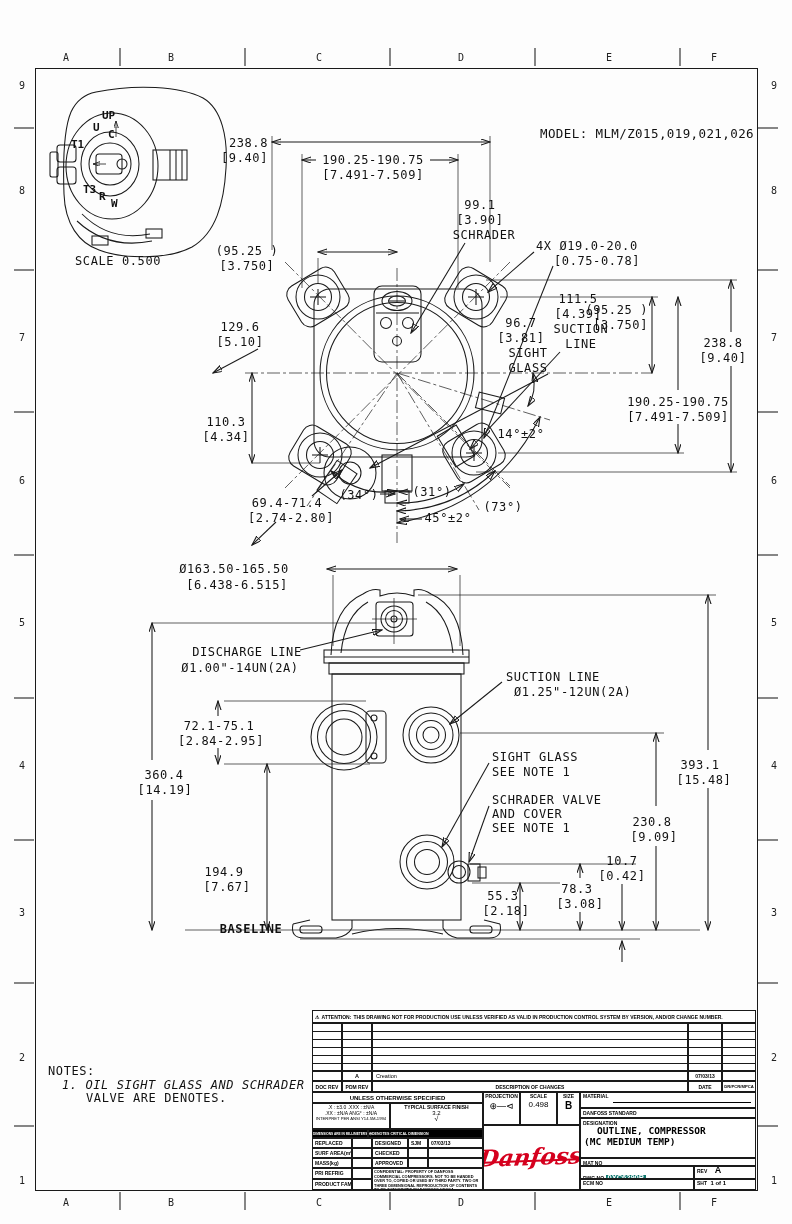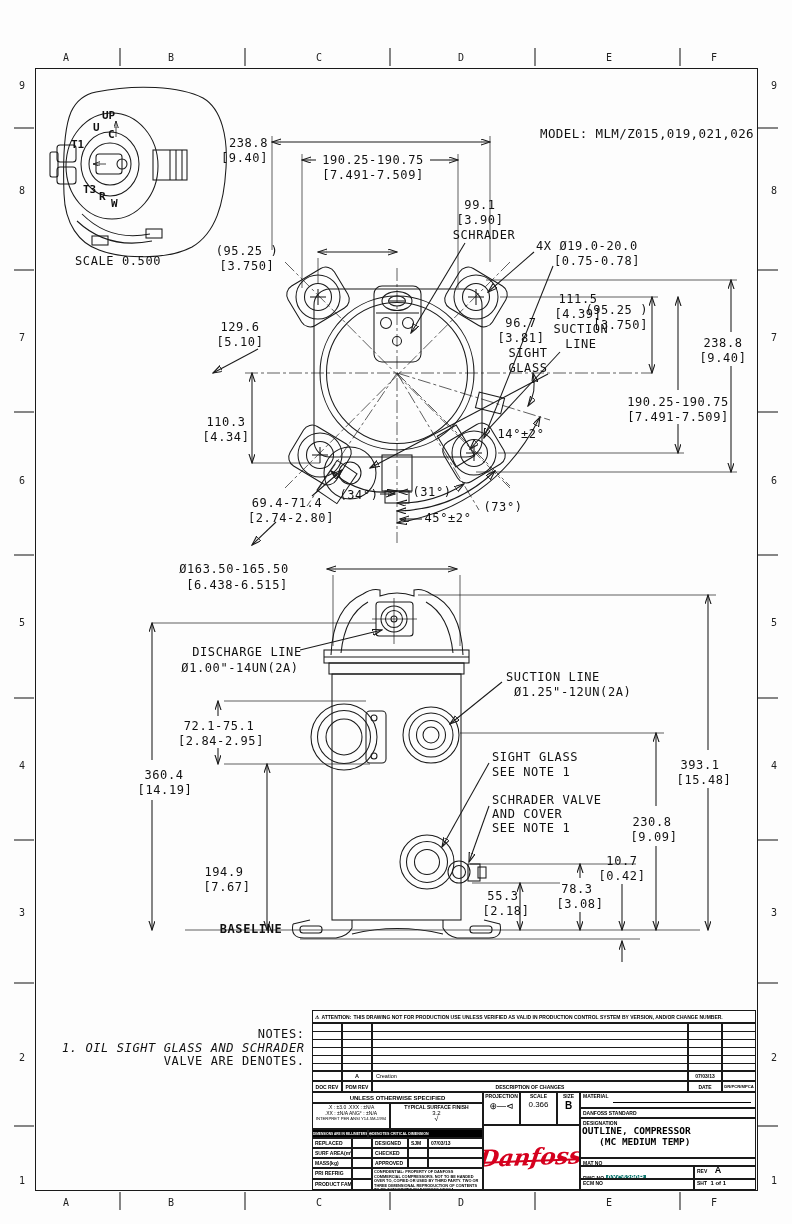--- a/index.html
+++ b/index.html
@@ -14,22 +14,22 @@
   svg.draw .xl{stroke-width:0.7;}
   text.d{font-family:"DejaVu Sans Mono",monospace;font-size:12px;letter-spacing:0.6px;
          fill:#111;stroke:none;}
   text.dm{text-anchor:middle;}
   text.de{text-anchor:end;}
   text.db{font-weight:bold;}
   text.term{font-family:"DejaVu Sans Mono",monospace;font-weight:bold;font-size:11px;fill:#111;stroke:none;}
   .zone{position:absolute;font-size:10px;font-family:"DejaVu Sans Mono",monospace;color:#222;}
   .model{position:absolute;left:540px;top:90px;font-family:"DejaVu Sans Mono",monospace;
          font-size:12.5px;letter-spacing:0.4px;color:#111;margin-top:36px;}
-  .notes{position:absolute;left:48px;top:1028px;font-family:"DejaVu Sans Mono",monospace;
-         font-size:12px;letter-spacing:0.6px;line-height:13.5px;color:#111;text-align:right;}
+  .notes{position:absolute;left:48px;top:1065px;font-family:"DejaVu Sans Mono",monospace;
+         font-size:12px;letter-spacing:0.6px;line-height:13.5px;color:#111;}
   .notes .n2{padding-left:14px;font-style:italic;}
   .notes .n3{padding-left:38px;}
 
   
   .tb{position:absolute;left:312px;top:1010px;width:444px;height:180px;font-family:"Liberation Sans",sans-serif;}
   .tb .cell{position:absolute;border:0.9px solid #1a1a1a;box-sizing:border-box;background:#fff;
             font-size:5px;line-height:6px;color:#000;overflow:hidden;white-space:nowrap;}
   .tb .att{display:flex;align-items:center;gap:2px;font-size:5px;font-weight:bold;padding-left:2px;}
   .tb .hdr{font-weight:bold;text-align:center;}
   .tb .blk{background:#000;color:#fff;font-weight:bold;display:flex;align-items:center;}
@@ -479,39 +479,39 @@
     <div class="cell conf" style="left:60px;top:158px;width:111px;height:22px">CONFIDENTIAL: PROPERTY OF DANFOSS COMMERCIAL COMPRESSORS. NOT TO BE HANDED OVER TO, COPIED OR USED BY THIRD PARTY. TWO OR THREE DIMENSIONAL REPRODUCTION OF CONTENTS TO BE AUTHORIZED BY DANFOSS USCCA.</div>
     <div class="cell lbl" style="left:0;top:169px;width:40px;height:11px">PRODUCT FAM</div>
     <div class="cell" style="left:40px;top:169px;width:20px;height:11px"></div>
 
     <div class="cell" style="left:171px;top:82px;width:37px;height:33px;text-align:center">
       <div style="font-weight:bold">PROJECTION</div>
       <div style="font-size:9px;line-height:14px">⊕—⊲</div>
     </div>
     <div class="cell" style="left:208px;top:82px;width:37px;height:33px;text-align:center">
       <div style="font-weight:bold">SCALE</div>
-      <div style="font-size:8px;line-height:12px">0.366</div>
+      <div style="font-size:8px;line-height:12px">0.498</div>
     </div>
     <div class="cell" style="left:245px;top:82px;width:23px;height:33px;text-align:center">
       <div style="font-weight:bold">SIZE</div>
       <div style="font-size:10px;font-weight:bold;line-height:13px">B</div>
     </div>
     <div class="cell ctr" style="left:171px;top:115px;width:97px;height:65px">
       <span class="logo">Danfoss</span>
     </div>
 
     <div class="cell" style="left:268px;top:82px;width:176px;height:16px">
       <span class="lbl">MATERIAL</span>
       <span class="matline"></span>
     </div>
     <div class="cell lbl" style="left:268px;top:98px;width:176px;height:10px">DANFOSS STANDARD</div>
     <div class="cell" style="left:268px;top:108px;width:176px;height:40px">
       <div class="lbl">DESIGNATION</div>
-      <div class="big" style="padding-left:1px">OUTLINE, COMPRESSOR</div>
-      <div class="big" style="padding-left:18px">(MC MEDIUM TEMP)</div>
+      <div class="big" style="padding-left:16px">OUTLINE, COMPRESSOR</div>
+      <div class="big" style="padding-left:3px">(MC MEDIUM TEMP)</div>
     </div>
     <div class="cell lbl" style="left:268px;top:148px;width:176px;height:8px">MAT NO</div>
     <div class="cell" style="left:268px;top:156px;width:114px;height:13px">
       <span class="lbl">DWG NO</span>
       <span class="chip">0XC6290B</span>
     </div>
     <div class="cell" style="left:382px;top:156px;width:62px;height:13px">
       <span class="lbl">REV</span>
       <span style="font-size:9px;font-weight:bold;padding-left:6px">A</span>
     </div>

